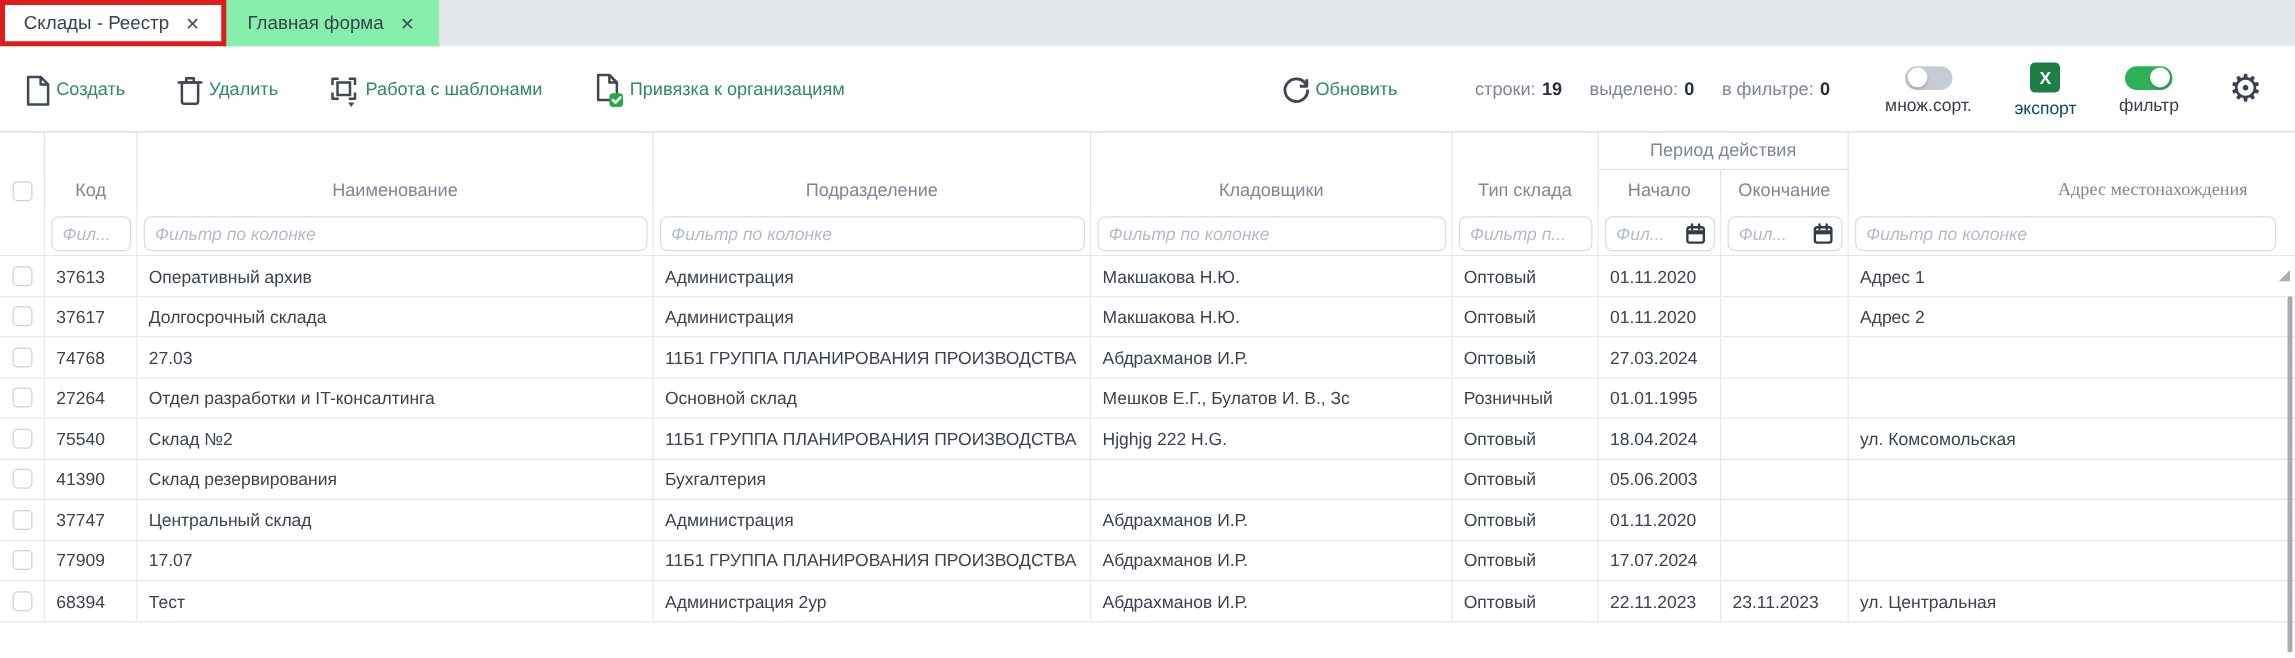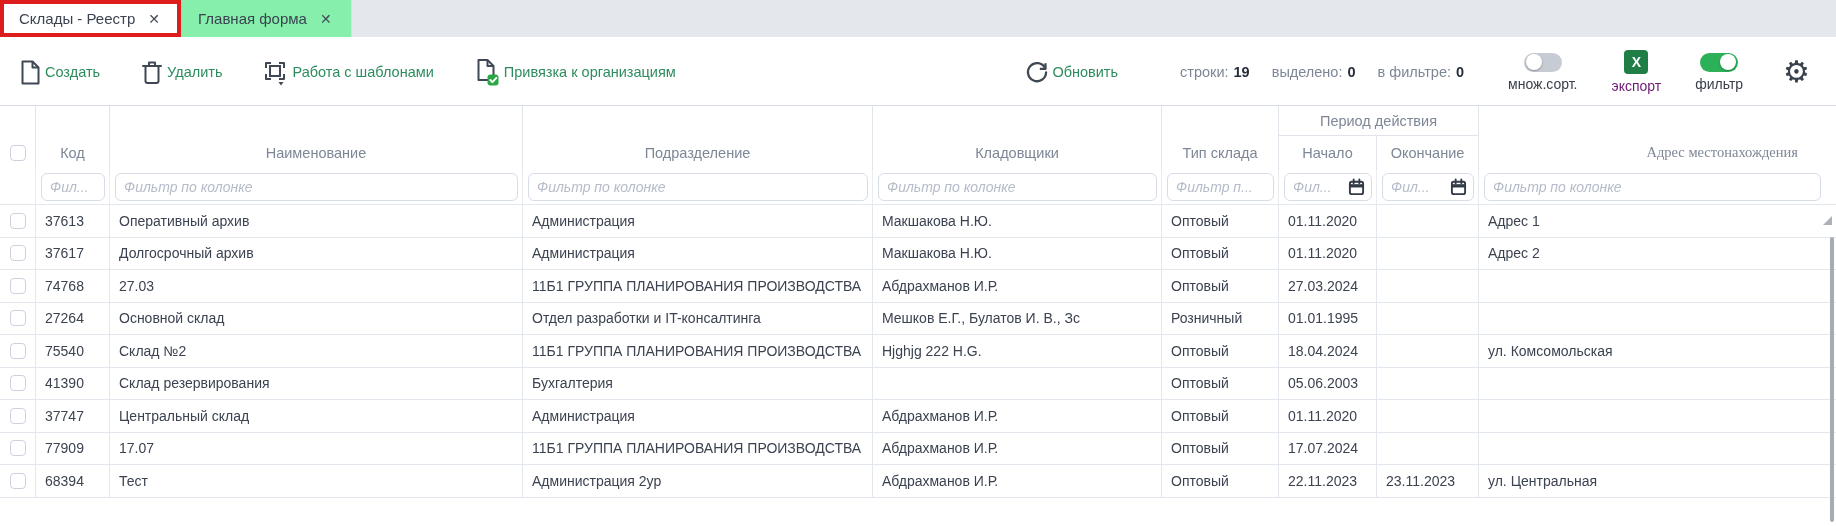--- a/index.html
+++ b/index.html
@@ -25,21 +25,21 @@
   
   .toolbar { height:68px; background:#fff; display:flex; align-items:center; padding:2px 26px 0 18px; }
   .tbtn { display:flex; flex-direction:row; align-items:center; gap:3px; margin-right:40px; cursor:pointer; }
   .tbtn svg { display:block; }
   .tbtn .lbl { color:#2d8c5e; font-size:14.5px; white-space:nowrap; }
   .toolbar-right { margin-left:auto; display:flex; align-items:center; }
   .refresh { margin-right:62px; }
   .counters { display:flex; gap:22px; font-size:14.5px; color:#7d8696; margin-right:44px; white-space:nowrap; }
   .counters b { color:#262e3c; margin-left:5px; font-weight:bold; }
   .togglegrp { display:flex; flex-direction:column; align-items:center; gap:4px; margin-right:34px; font-size:14px; color:#39404c; cursor:pointer; }
-  .togglegrp .lbl-green { color:#701a75; }
+  .togglegrp .lbl-green { color:#0c4a6e; }
   .switch { width:38px; height:19px; border-radius:10px; position:relative; background:#c7ccd4; }
   .switch.on { background:#2db158; }
   .knob { position:absolute; top:1.5px; left:2px; width:16px; height:16px; border-radius:50%; background:#fff; box-shadow:0 1px 2px rgba(0,0,0,.3); }
   .switch.on .knob { left:auto; right:2px; }
   .excel { width:24px; height:24px; background:#1e7e45; border-radius:4px; color:#fff; font-weight:bold; font-size:14px; display:flex; align-items:center; justify-content:center; }
   .gear { font-family:"DejaVu Sans",sans-serif; font-size:30px; color:#39414d; line-height:1; margin-left:6px; cursor:pointer; }
 
   
   .grid-table { position:absolute; left:0; top:105px; right:0; bottom:0; border-top:1px solid #d8dce4; background:#fff; }
   .thead, .fil-row, .trow {
@@ -238,21 +238,21 @@
         <div class="tcell c-type">Оптовый</div>
         <div class="tcell c-start">01.11.2020</div>
         <div class="tcell c-end"></div>
         <div class="tcell c-address">Адрес 1</div>
       </div>
       <div class="trow">
         <div class="tcell cb">
           <div class="ckbx"></div>
         </div>
         <div class="tcell c-code">37617</div>
-        <div class="tcell c-name">Долгосрочный архив</div>
+        <div class="tcell c-name">Долгосрочный склада</div>
         <div class="tcell c-division">Администрация</div>
         <div class="tcell c-keepers">Макшакова Н.Ю.</div>
         <div class="tcell c-type">Оптовый</div>
         <div class="tcell c-start">01.11.2020</div>
         <div class="tcell c-end"></div>
         <div class="tcell c-address">Адрес 2</div>
       </div>
       <div class="trow">
         <div class="tcell cb">
           <div class="ckbx"></div>
@@ -264,22 +264,22 @@
         <div class="tcell c-type">Оптовый</div>
         <div class="tcell c-start">27.03.2024</div>
         <div class="tcell c-end"></div>
         <div class="tcell c-address"></div>
       </div>
       <div class="trow">
         <div class="tcell cb">
           <div class="ckbx"></div>
         </div>
         <div class="tcell c-code">27264</div>
+        <div class="tcell c-division">Отдел разработки и IT-консалтинга</div>
         <div class="tcell c-name">Основной склад</div>
-        <div class="tcell c-division">Отдел разработки и IT-консалтинга</div>
         <div class="tcell c-keepers">Мешков Е.Г., Булатов И. В., Зс</div>
         <div class="tcell c-type">Розничный</div>
         <div class="tcell c-start">01.01.1995</div>
         <div class="tcell c-end"></div>
         <div class="tcell c-address"></div>
       </div>
       <div class="trow">
         <div class="tcell cb">
           <div class="ckbx"></div>
         </div>

